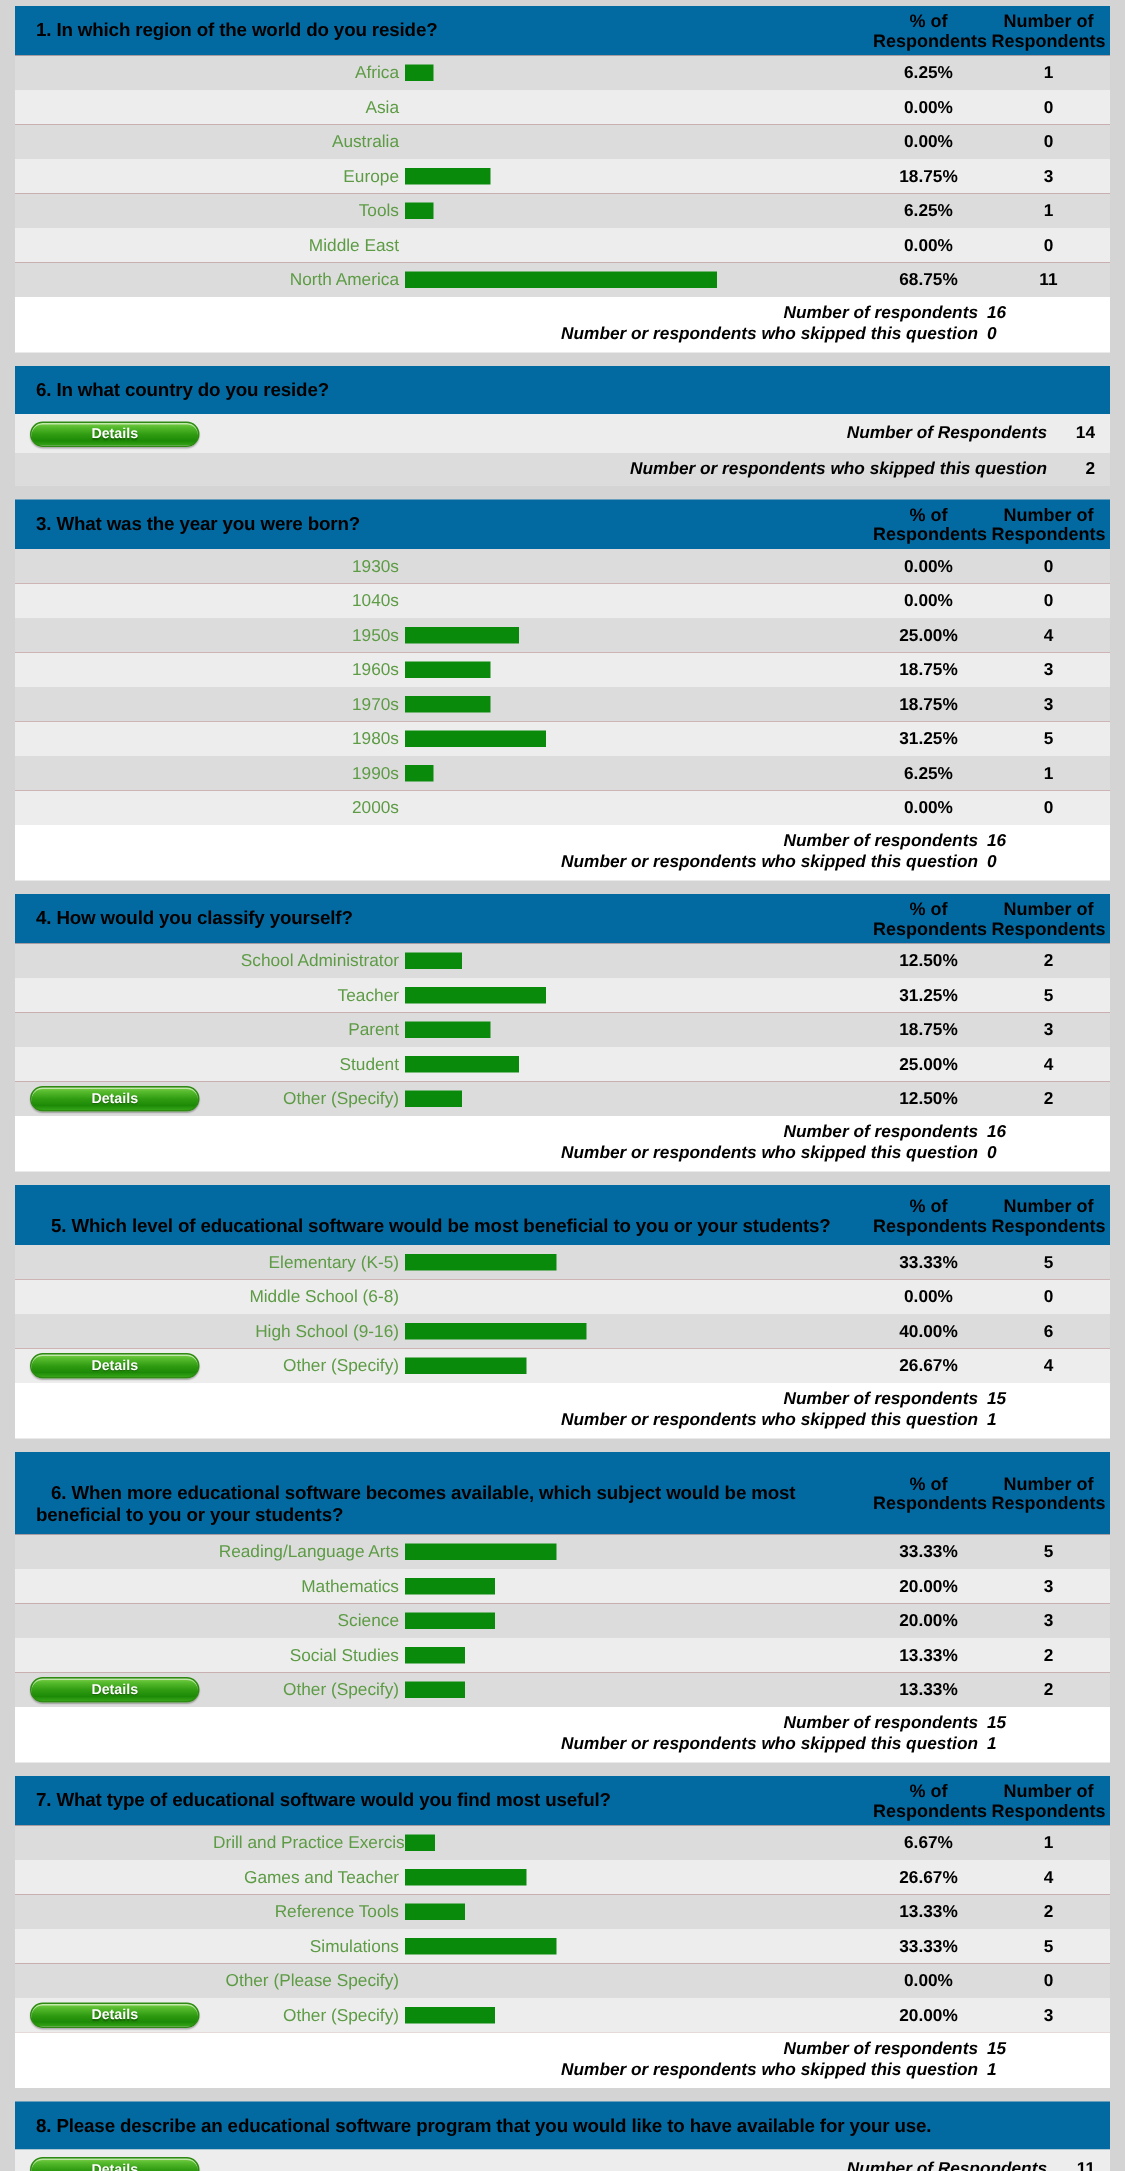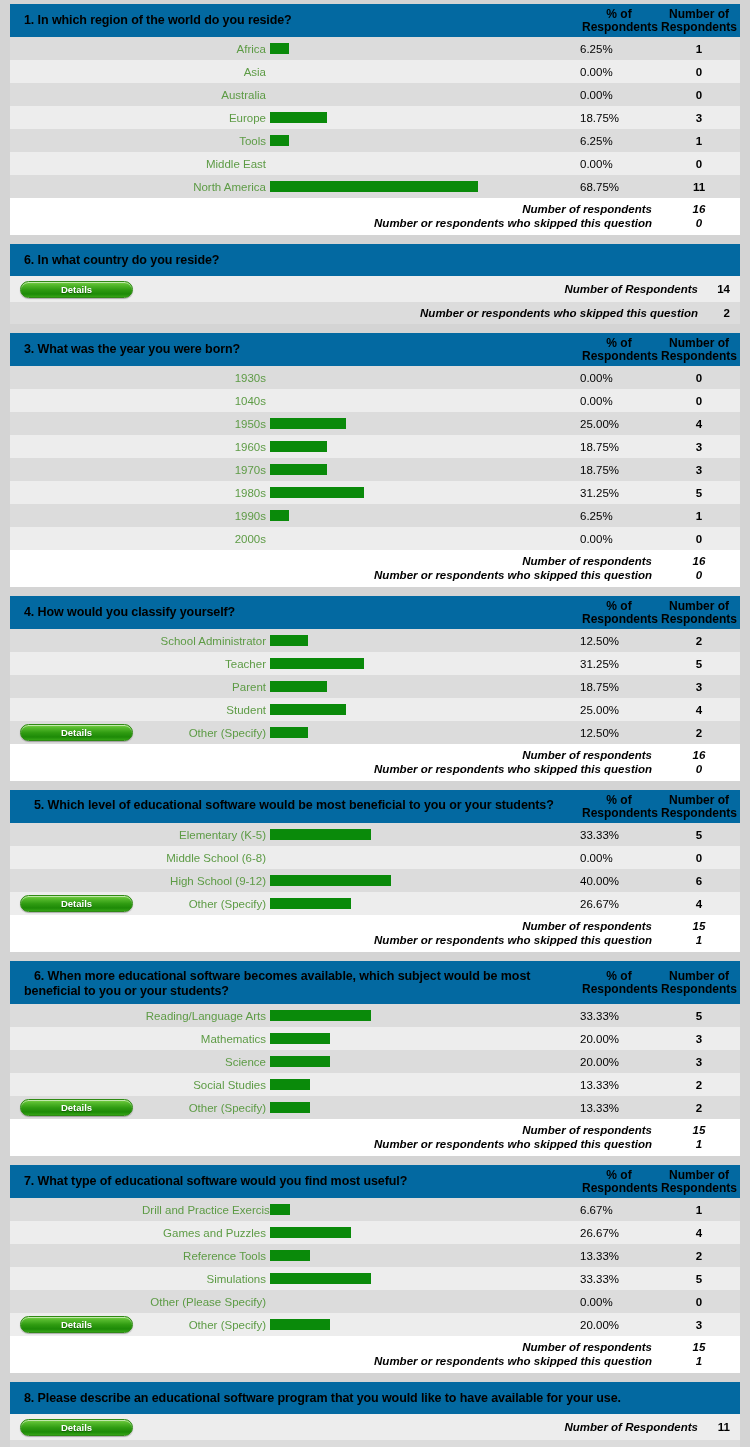--- a/index.html
+++ b/index.html
@@ -40,21 +40,21 @@
     font-weight: bold;
     color: #000;
     padding: 5px 6px 5px 14px;
     line-height: 15px;
     display: flex;
     align-items: center;
     letter-spacing: -0.1px;
   }
   .q-title.two-line {
     align-items: flex-start;
-    padding-top: 8px;
+    padding-top: 20px;
     text-indent: 10px;
   }
   .q-colhead {
     flex: 0 0 auto;
     width: 78px;
     font-size: 12px;
     font-weight: bold;
     text-align: center;
     line-height: 13px;
     padding: 4px 2px 3px 2px;
@@ -99,22 +99,23 @@
     align-items: center;
   }
   .bar {
     height: 11px;
     background: #0a8a0a;
     display: block;
   }
   .row-pct {
     flex: 0 0 auto;
     width: 78px;
+    text-align: center;
     font-size: 11.5px;
-    font-weight: normal;
+    font-weight: bold;
   }
   .row-count {
     flex: 0 0 auto;
     width: 82px;
     text-align: center;
     font-size: 11.5px;
     font-weight: bold;
   }
 
   
@@ -131,21 +132,21 @@
     flex: 1 1 auto;
     text-align: right;
     font-size: 11.5px;
     font-weight: bold;
     font-style: italic;
     padding-right: 6px;
   }
   .foot-val {
     flex: 0 0 auto;
     width: 82px;
-    text-align: center;
+    text-align: left;
     font-size: 11.5px;
     font-weight: bold;
     font-style: italic;
   }
 
   
   .oe-row {
     display: flex;
     align-items: center;
     height: 26px;
@@ -490,21 +491,21 @@
         </div>
         <div class="row">
           <div class="row-details"></div>
           <div class="row-label">Middle School (6-8)</div>
           <div class="row-barcell"></div>
           <div class="row-pct">0.00%</div>
           <div class="row-count">0</div>
         </div>
         <div class="row">
           <div class="row-details"></div>
-          <div class="row-label">High School (9-12)</div>
+          <div class="row-label">High School (9-16)</div>
           <div class="row-barcell">
             <span class="bar" style="width: 121px; background: rgb(10, 138, 10);"></span>
           </div>
           <div class="row-pct">40.00%</div>
           <div class="row-count">6</div>
         </div>
         <div class="row">
           <div class="row-details">
             <div class="details-btn">Details</div>
           </div>
@@ -616,21 +617,21 @@
           <div class="row-details"></div>
           <div class="row-label">Drill and Practice Exercises</div>
           <div class="row-barcell">
             <span class="bar" style="width: 20px; background: rgb(10, 138, 10);"></span>
           </div>
           <div class="row-pct">6.67%</div>
           <div class="row-count">1</div>
         </div>
         <div class="row">
           <div class="row-details"></div>
-          <div class="row-label">Games and Puzzles</div>
+          <div class="row-label">Games and Teacher</div>
           <div class="row-barcell">
             <span class="bar" style="width: 81px; background: rgb(10, 138, 10);"></span>
           </div>
           <div class="row-pct">26.67%</div>
           <div class="row-count">4</div>
         </div>
         <div class="row">
           <div class="row-details"></div>
           <div class="row-label">Reference Tools</div>
           <div class="row-barcell">

